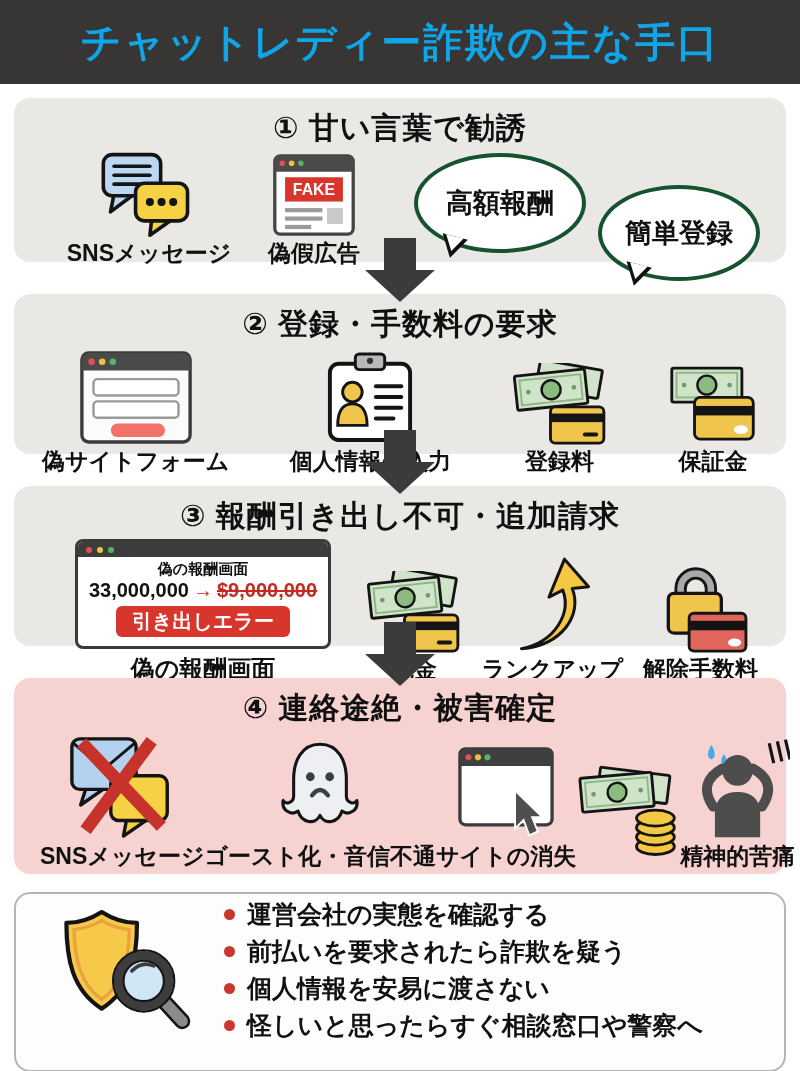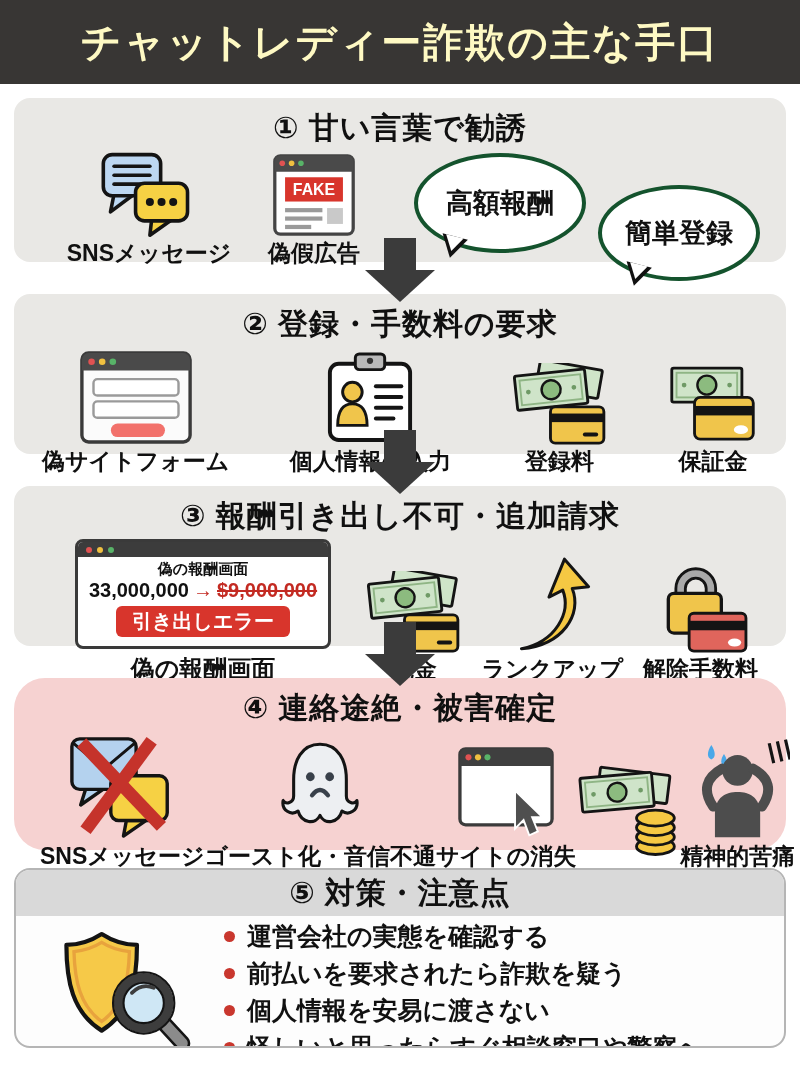--- a/index.html
+++ b/index.html
@@ -2,21 +2,21 @@
 <html><head>
 <meta charset="utf-8">
 <style>
   html,body { margin:0; padding:0; background:#fff; }
   .page {
     width:800px; height:1071px; background:#fff; overflow:hidden; position:relative;
     font-family:"Liberation Sans","DejaVu Sans",sans-serif; color:#111;
   }
   
   .banner { height:84px; background:#383634; display:flex; align-items:center; justify-content:center; }
-  .banner h1 { margin:0; color:#fef9c3; font-size:40px; font-weight:bold; letter-spacing:2px; }
+  .banner h1 { margin:0; color:#0ea5e9; font-size:40px; font-weight:bold; letter-spacing:2px; }
 
   
   .step { margin:0 14px; border-radius:16px; position:relative; box-sizing:border-box; }
   .step.gray { background:#e9e8e5; }
   .step.pink { background:#f6d2d1; }
   .step-title { margin:0; padding-top:10px; text-align:center; font-size:30px; font-weight:bold; letter-spacing:1px; color:#101010; }
 
   .item { display:flex; flex-direction:column; align-items:center; justify-content:flex-end; }
   .item .label { font-size:23px; font-weight:bold; white-space:nowrap; margin-top:1px; color:#101010; }
 
@@ -55,21 +55,21 @@
   .fw-title { text-align:center; font-size:15px; font-weight:bold; margin-top:3px; }
   .fw-amount { display:flex; justify-content:center; align-items:center; gap:4px; font-size:20px; font-weight:bold; }
   .amt-arrow { color:#c32a22; }
   .amt-after { color:#c32a22; text-decoration:line-through; }
   .fw-error { background:#d8352c; color:#fff; font-size:20px; font-weight:bold; border-radius:6px;
               padding:2px 16px; margin:4px auto 9px; width:fit-content; }
   .fw-caption { font-size:24px; font-weight:bold; margin-top:4px; }
   .s3-items { flex:1; display:flex; justify-content:flex-end; align-items:flex-end; gap:20px; padding-right:4px;text-decoration:underline; }
 
   
-  .s4 { height:172px;border-radius:31px; }
+  .s4 { height:196px; }
   .s4-row { display:flex; justify-content:space-between; align-items:flex-end; padding:4px 16px 0 26px; }
   .coins-item { margin-bottom:14px; }
 
   
   .s5 { margin:18px 14px 0; height:180px; border:2px solid #b5b5b5; border-radius:16px;
         background:#fdfdfd; overflow:hidden; box-sizing:border-box; }
   .s5-header { height:46px; background:#d9d9d9; display:flex; align-items:center; justify-content:center; }
   .s5-header h2 { margin:0; font-size:30px; font-weight:bold; letter-spacing:1px; }
   .s5-body { display:flex; align-items:center; padding:4px 18px 6px 26px; gap:24px; }
   .tips { list-style:none; margin:0; padding:0; display:flex; flex-direction:column; gap:4px; }
@@ -345,23 +345,20 @@
           <path d="M30,78 C18,60 22,46 40,36" fill="none" stroke="#4d4d4d" stroke-width="11" stroke-linecap="round"></path>
           <path d="M84,78 C96,60 92,46 74,36" fill="none" stroke="#4d4d4d" stroke-width="11" stroke-linecap="round"></path>
           <path d="M32,112 L32,86 C32,68 44,62 57,62 C70,62 82,68 82,86 L82,112 Z" fill="#4d4d4d"></path>
         </svg>
         <div class="label">精神的苦痛</div>
       </div>
     </div>
   </section>
 
   <section class="s5">
-    <div class="s5-header">
-      <h2>⑤ 対策・注意点</h2>
-    </div>
     <div class="s5-body">
       <svg viewBox="0 0 170 150" width="158" height="126">
         <path d="M62,6 C76,15 92,19 104,19 C104,62 97,99 62,121 C27,99 20,62 20,19 C32,19 48,15 62,6 Z" fill="#f6c948" stroke="#141414" stroke-width="5" stroke-linejoin="round"></path>
         <path d="M62,16 C73,23 85,26 95,27 C94,61 88,92 62,110 C36,92 30,61 29,27 C39,26 51,23 62,16 Z" fill="none" stroke="#e8a33d" stroke-width="4"></path>
         <line x1="134" y1="110" x2="158" y2="136" stroke="#141414" stroke-width="19" stroke-linecap="round"></line>
         <line x1="134" y1="110" x2="158" y2="136" stroke="#8b8b8b" stroke-width="13" stroke-linecap="round"></line>
         <circle cx="112" cy="88" r="30" fill="#cfe7f5" stroke="#3d3d3d" stroke-width="11"></circle>
         <circle cx="112" cy="88" r="36.5" fill="none" stroke="#141414" stroke-width="2.5"></circle>
         <circle cx="112" cy="88" r="24" fill="none" stroke="#141414" stroke-width="2.5"></circle>
         <path d="M98,76 Q110,64 124,70" fill="none" stroke="#3d3d3d" stroke-width="4.5" stroke-linecap="round"></path>

